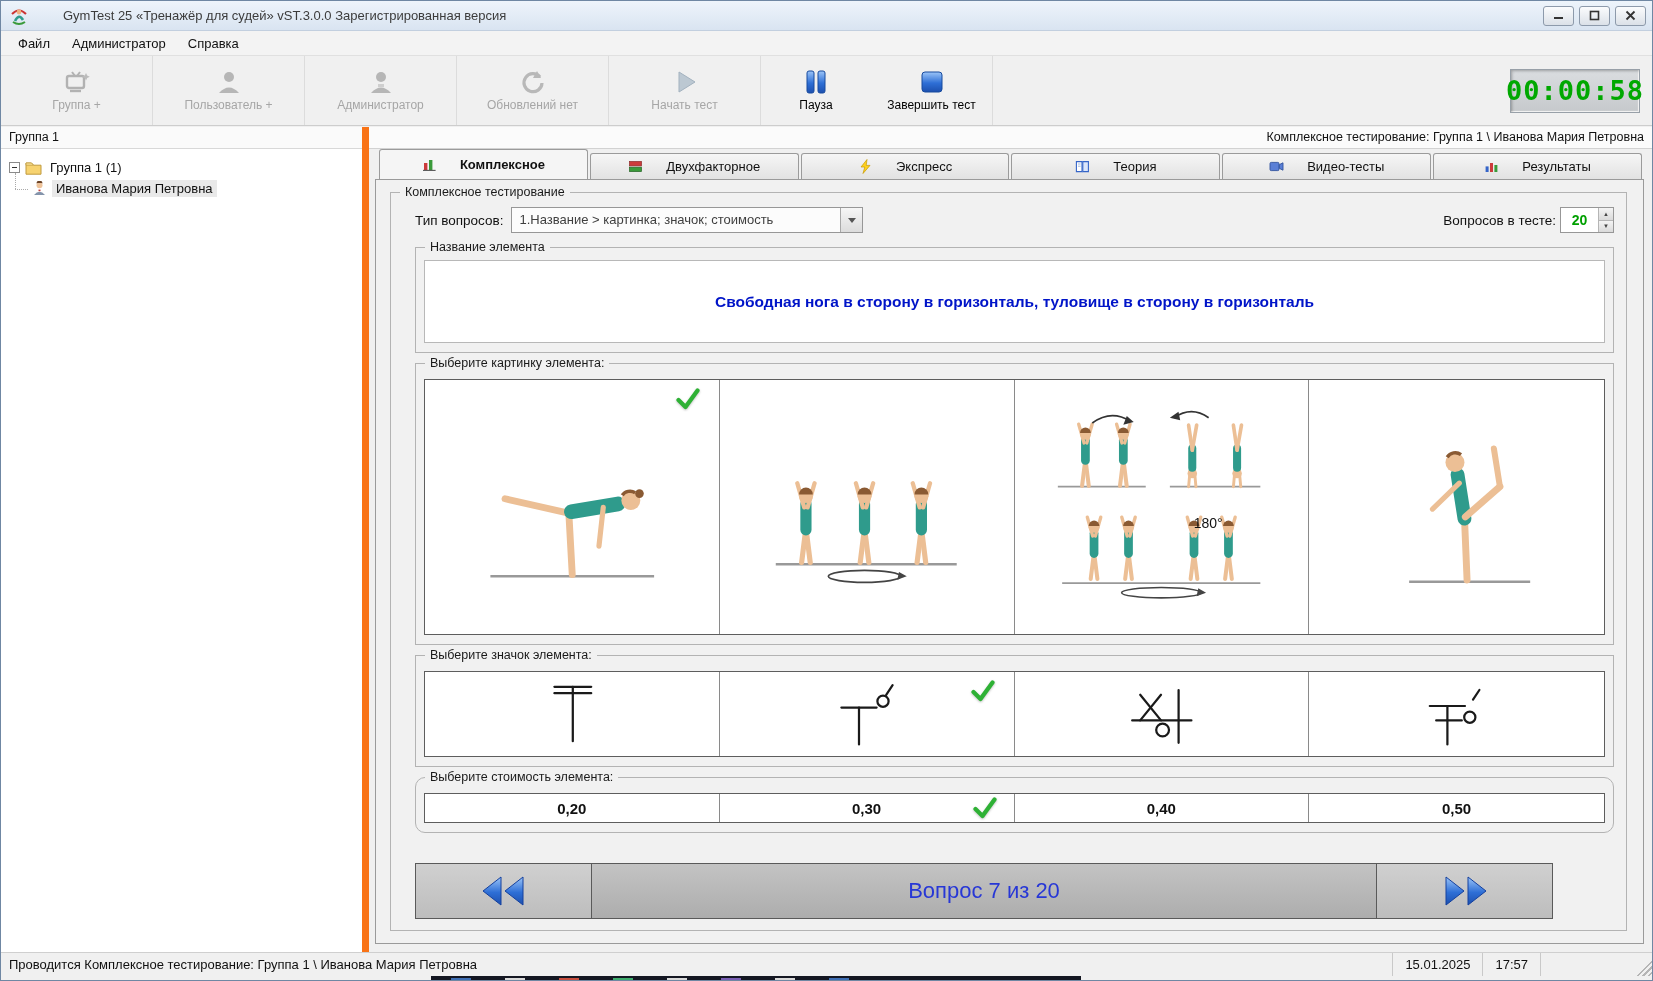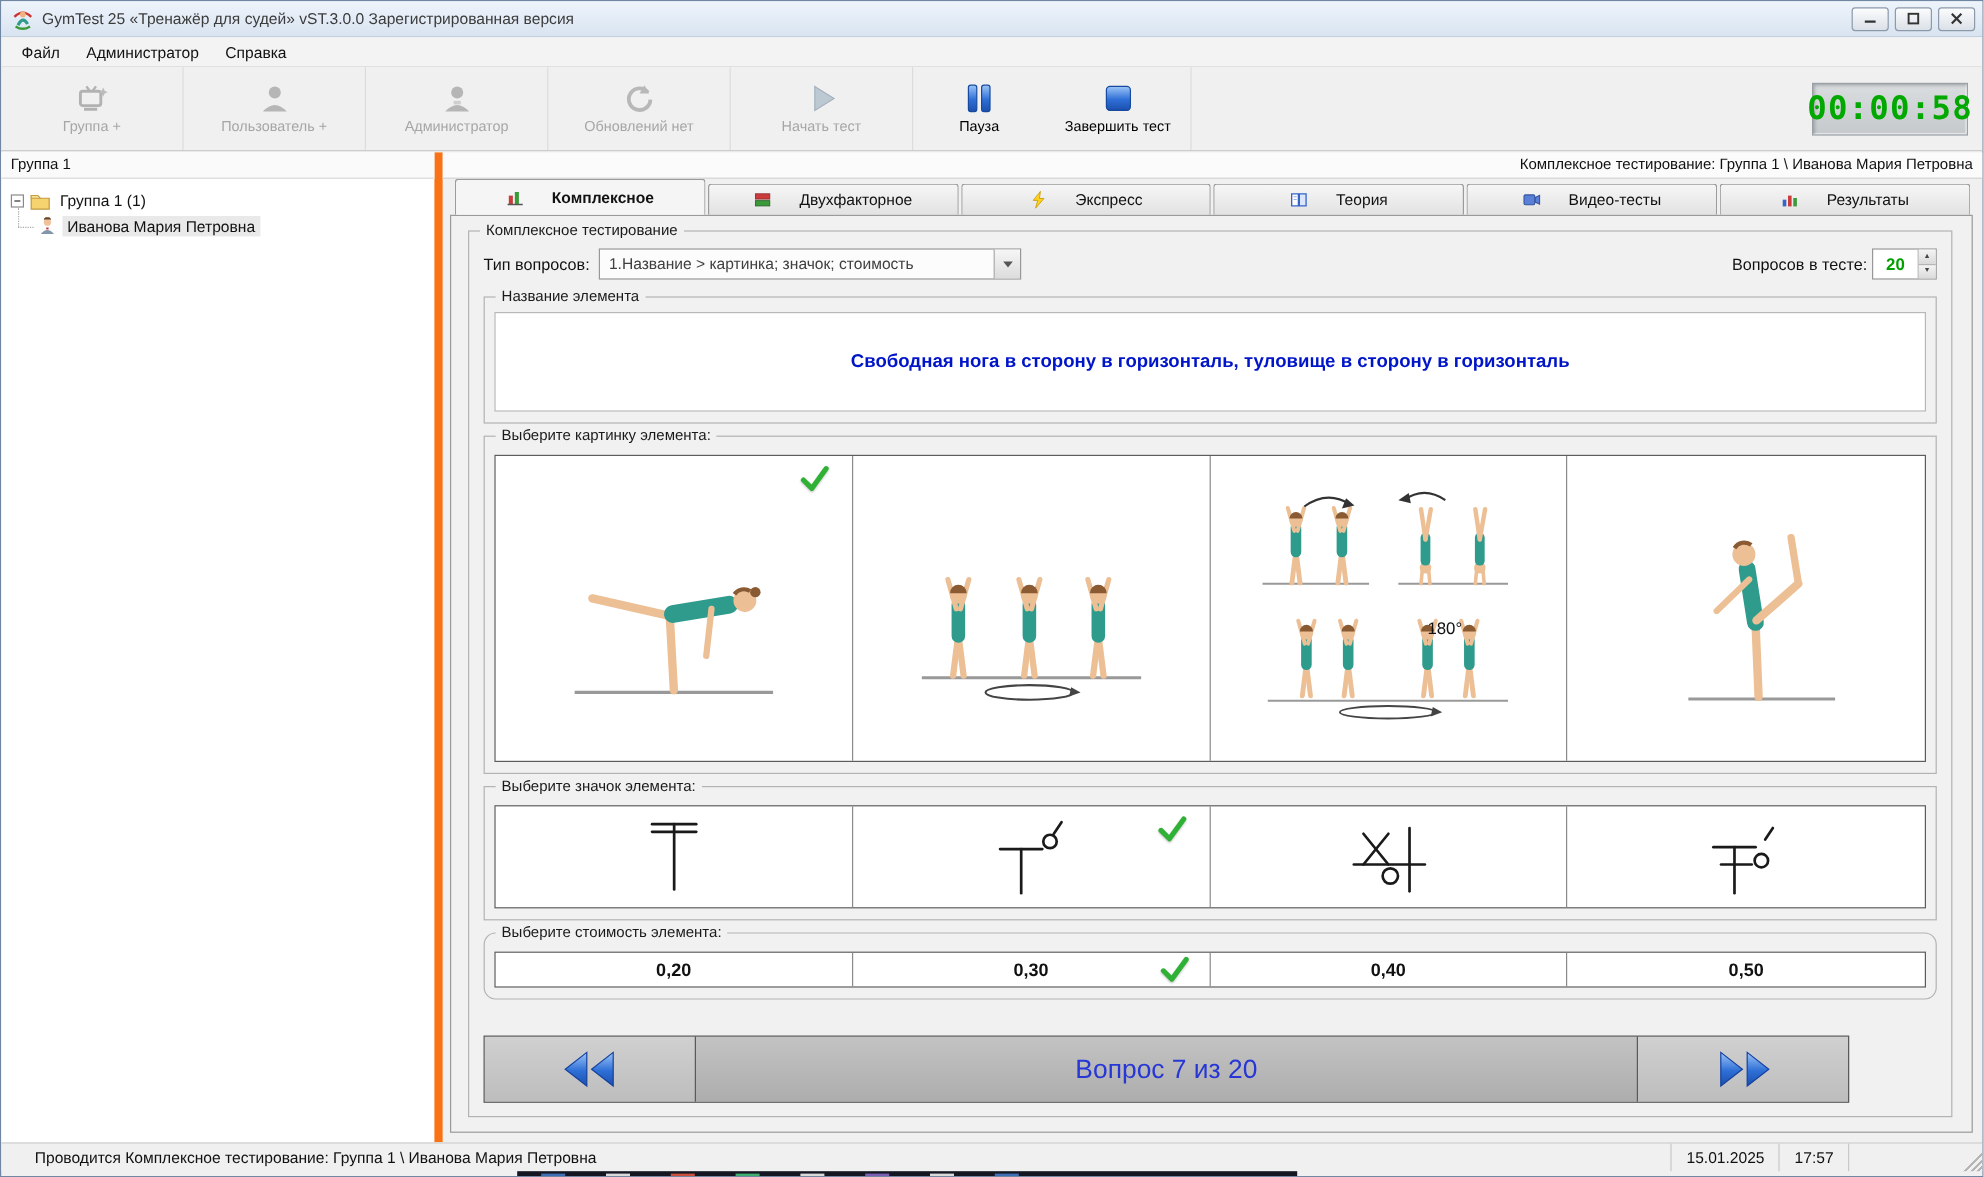--- a/index.html
+++ b/index.html
@@ -5,21 +5,21 @@
   * { box-sizing: border-box; margin: 0; padding: 0; }
   html,body { width:1653px; height:981px; background:#e8e8e8; }
   body { font-family:"Liberation Sans", sans-serif; font-size:13px; color:#111; }
 
   .window { position:relative; width:1653px; height:981px; background:#f0f0f0;
             border:1px solid #6f87a3; overflow:hidden; }
 
   
   .titlebar { height:30px; display:flex; align-items:center; padding:0 6px;
               background:linear-gradient(180deg,#eef4fb,#d9e4f1);
-              border-bottom:1px solid #c2cfdf; }
+              border-bottom:1px solid #c2cfdf;gap:28px; }
   .titlebar .app-icon { width:20px; height:20px; margin:0 6px 0 2px; flex:none; }
   .titlebar .title { color:#3c3c3c; font-size:13px; white-space:nowrap; }
   .win-btns { margin-left:auto; display:flex; gap:5px; }
   .win-btn { width:31px; height:20px; border:1px solid #8d9aab; border-radius:3px;
              background:linear-gradient(180deg,#fbfcfd,#dbe1e8);
              display:flex; align-items:center; justify-content:center; cursor:pointer; }
 
   
   .menubar { height:25px; background:#f3f3f3; border-bottom:1px solid #e0e0e0;
              display:flex; align-items:center; padding-left:6px; }
@@ -75,21 +75,21 @@
          font-size:13px; cursor:pointer; white-space:nowrap; }
   .tab.active { height:30px; background:#f5f5f5; font-weight:bold; position:relative; z-index:2; }
   .tab-icon { width:15px; height:15px; flex:none; }
   .tab-content { position:absolute; top:52px; left:6px; right:8px; bottom:8px;
                  border:1px solid #9a9a9a; background:#f1f1f1; }
 
   
   .gb { position:relative; border:1px solid #b3b3b3; background:transparent; }
   .gb-title { position:absolute; top:-8px; left:9px; background:#f1f1f1; padding:0 5px;
               font-size:12.5px; color:#1a1a1a; white-space:nowrap; }
-  .gb-outer { position:absolute; top:12px; left:14px; right:16px; bottom:12px; }
+  .gb-outer { position:absolute; top:12px; left:14px; right:16px; bottom:12px;padding-left:12px; }
 
   .type-row { display:flex; align-items:center; margin:14px 12px 4px; }
   .type-row label { font-size:13.5px; margin-right:8px; white-space:nowrap; }
   .combo { width:352px; height:26px; display:flex; border:1px solid #979797; background:#fcfcfc; }
   .combo-text { flex:1; padding:4px 7px; color:#3f3f3f; font-size:13px; white-space:nowrap;
                 overflow:hidden; }
   .combo-btn { width:22px; border-left:1px solid #a8a8a8;
                background:linear-gradient(180deg,#f6f6f6,#dcdcdc);
                display:flex; align-items:center; justify-content:center; cursor:pointer; }
   .combo-arrow { width:0; height:0; border-left:4px solid transparent;
@@ -133,21 +133,21 @@
              background:linear-gradient(180deg,#d0d0d0,#bdbdbd); cursor:pointer; }
   .nav-btn.prev { border-right:1px solid #5a5a5a; }
   .nav-btn.next { border-left:1px solid #5a5a5a; }
   .nav-center { flex:1; display:flex; align-items:center; justify-content:center;
                 background:linear-gradient(180deg,#c3c3c3,#adadad);
                 color:#2737d6; font-size:22px; }
 
   
   .statusbar { position:absolute; left:0; right:0; bottom:4px; height:24px; background:#f0f0f0;
                border-top:1px solid #cfcfcf; display:flex; align-items:center; font-size:13px; }
-  .sb-text { flex:1; padding-left:8px; white-space:nowrap; overflow:hidden;margin-left:20px; }
+  .sb-text { flex:1; padding-left:8px; white-space:nowrap; overflow:hidden; }
   .sb-panel { border-left:1px solid #c9c9c9; height:100%; display:flex; align-items:center;
               padding:0 12px; white-space:nowrap; }
   .sb-fill { border-left:1px solid #c9c9c9; width:96px; height:100%; }
   .sb-grip { width:16px; height:100%;
              background:
                linear-gradient(135deg, transparent 60%, #b5b5b5 60%, #b5b5b5 66%, transparent 66%,
                transparent 74%, #b5b5b5 74%, #b5b5b5 80%, transparent 80%, transparent 88%,
                #b5b5b5 88%, #b5b5b5 94%, transparent 94%); }
 
   .taskbar-sliver { position:absolute; bottom:0; left:430px; width:650px; height:4px;

